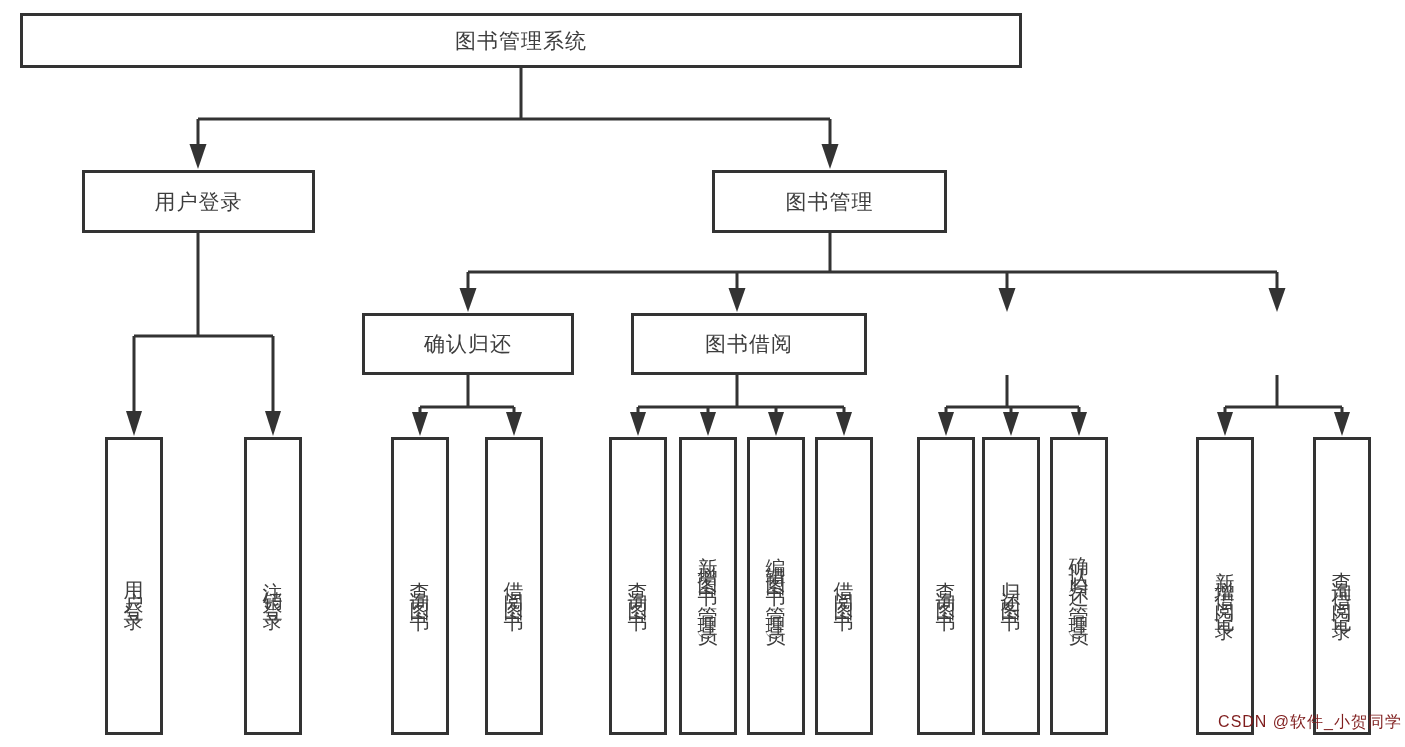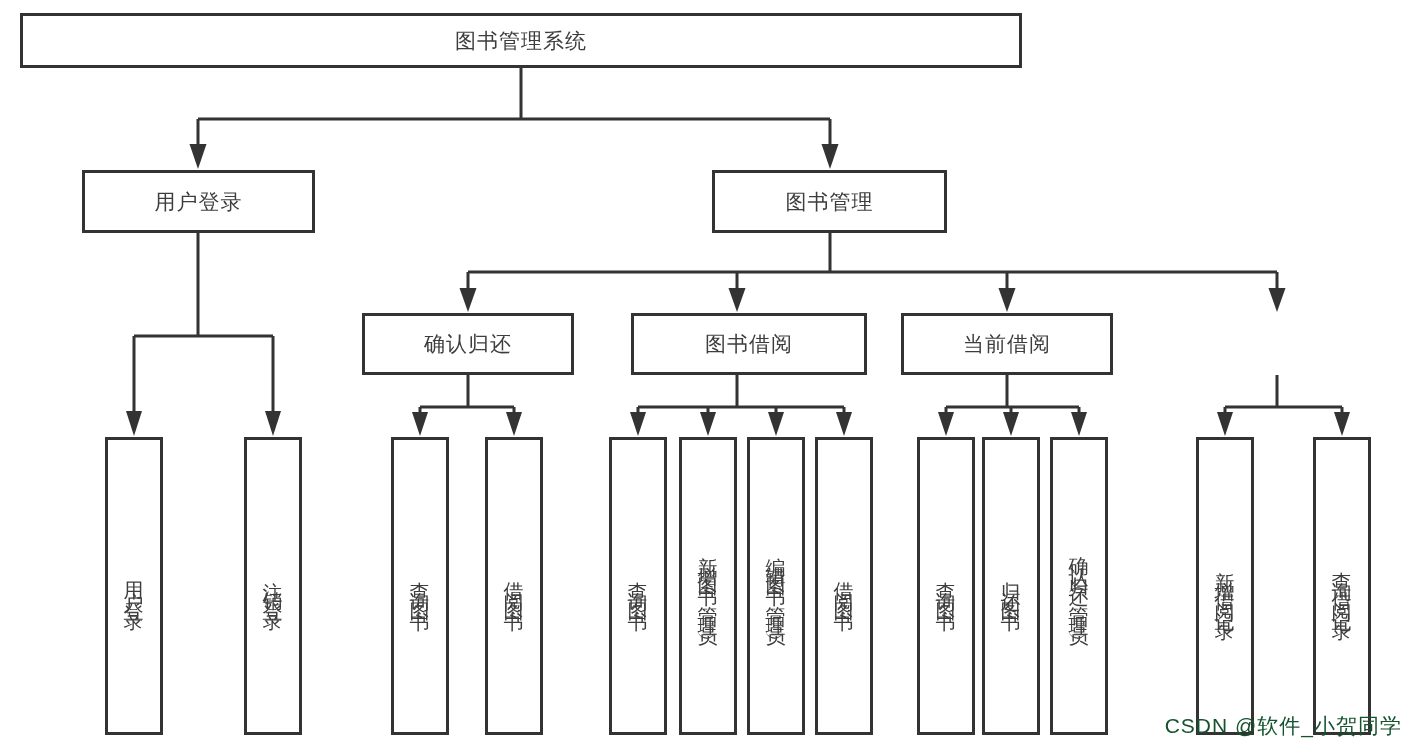--- a/index.html
+++ b/index.html
@@ -43,22 +43,22 @@
     text-orientation: mixed;
     font-size: 20px;
     letter-spacing: 10px;
     line-height: 1;
     white-space: nowrap;
   }
   .watermark {
     position: absolute;
     top: 712px;
     right: 3px;
-    font-size: 21px;
-    color: #14532d;
+    font-size: 16px;
+    color: #7f1d1d;
     letter-spacing: 1px;
     white-space: nowrap;
   }
   .cline { stroke: #333333; stroke-width: 3; fill: none; }
   .ahead { fill: #333333; stroke: none; }
 </style>
 </head>
 <body>
 
 <div id="stage">
@@ -106,23 +106,20 @@
   <div class="box" style="left:712px; top:170px; width:235px; height:63px">
     <span class="hlabel">图书管理</span>
   </div>
 
   <div class="box" style="left:362px; top:313px; width:212px; height:62px">
     <span class="hlabel">确认归还</span>
   </div>
   <div class="box" style="left:631px; top:313px; width:236px; height:62px">
     <span class="hlabel">图书借阅</span>
   </div>
-  <div class="box" style="left:901px; top:313px; width:212px; height:62px">
-    <span class="hlabel">当前借阅</span>
-  </div>
 
   <div class="box" style="left:105px; top:437px; width:58px; height:298px">
     <span class="vlabel">用户登录</span>
   </div>
   <div class="box" style="left:244px; top:437px; width:58px; height:298px">
     <span class="vlabel">注销登录</span>
   </div>
 
   <div class="box" style="left:391px; top:437px; width:58px; height:298px">
     <span class="vlabel">查询图书</span>

